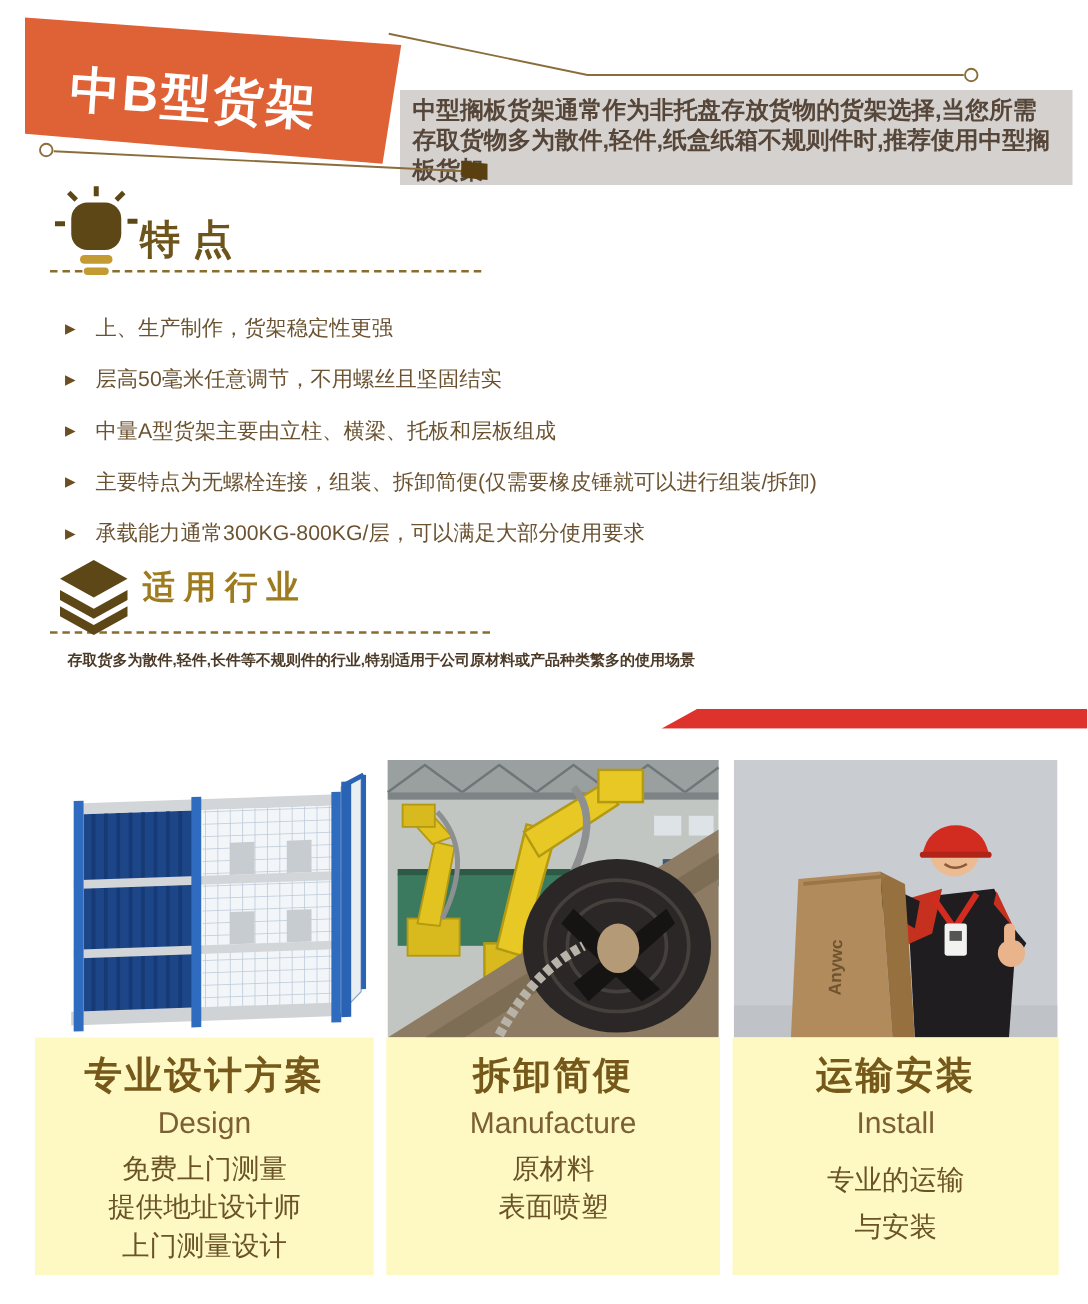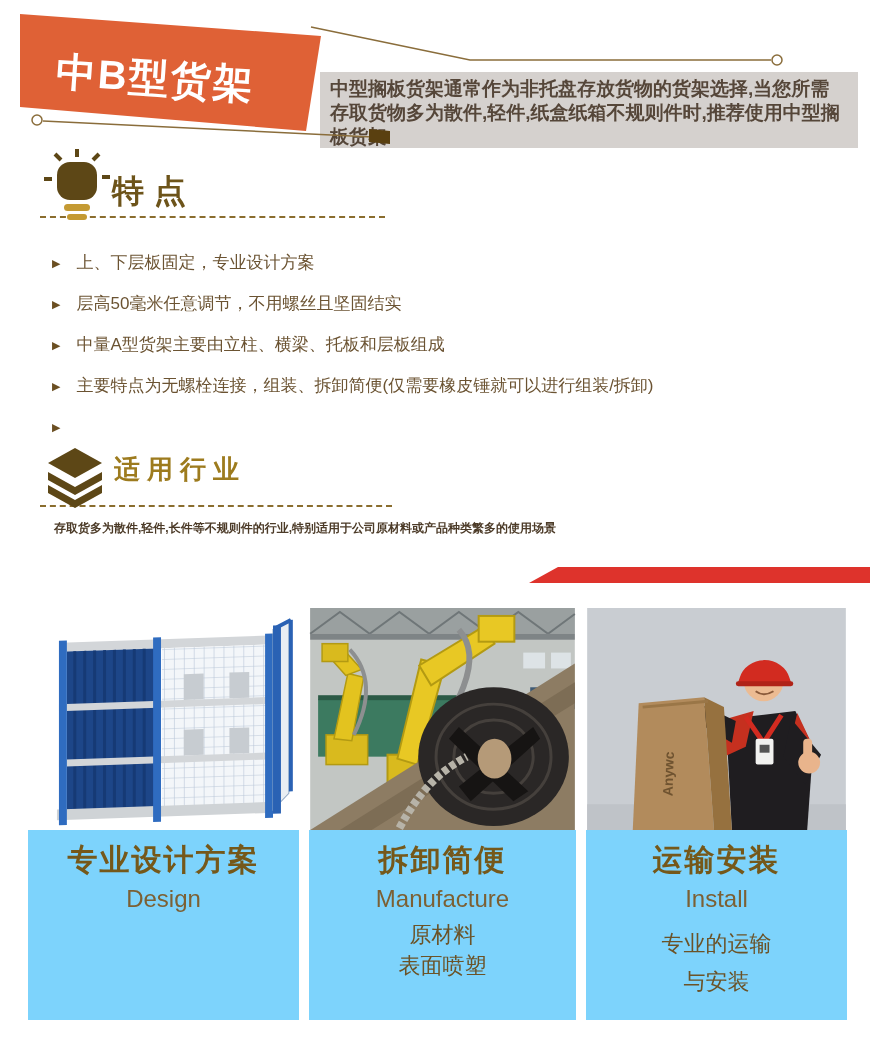--- a/index.html
+++ b/index.html
@@ -49,21 +49,21 @@
   }
 
   
   .card { position:absolute; top:608px; }
   .card .photo { display:block; width:100%; height:222px; }
   .card-1 { left:28px; width:271px; }
   .card-2 { left:309px; width:267px; }
   .card-3 { left:586px; width:261px; }
   .caption {
     position:absolute; left:0; top:222px; width:100%; height:190px;
-    background:#7dd3fc; text-align:center; padding-top:10px;
+    background:#fef9c3; text-align:center; padding-top:10px;
   }
   .caption h3 { font-size:30px; font-weight:bold; color:#75581a; letter-spacing:2px; }
   .caption .sub { font-size:24px; color:#7c6034; margin-top:4px; }
   .caption .body { margin-top:6px; }
   .caption .body div { font-size:22px; line-height:31px; color:#6b5328; }
   .card-3 .caption .body { margin-top:12px; }
   .card-3 .caption .body div { line-height:38px; }
 </style>
 </head>
 <body>
@@ -92,36 +92,37 @@
     <line x1="60" y1="31" x2="68" y2="31" stroke="#5d4716" stroke-width="4"></line>
     <rect x="22" y="58" width="26" height="7" rx="3.5" fill="#c49a33"></rect>
     <rect x="25" y="68" width="20" height="6" rx="3" fill="#c49a33"></rect>
   </svg>
   <div class="sec-title t-features">特点</div>
   <div class="dashed dash1"></div>
 
   <ul class="bullets">
     <li>
       <span class="tri">▶</span>
-      <span class="btxt">上、下层板固定，专业设计方案</span>
+      <span class="btxt">上、生产制作，货架稳定性更强</span>
     </li>
     <li>
       <span class="tri">▶</span>
       <span class="btxt">层高50毫米任意调节，不用螺丝且坚固结实</span>
     </li>
     <li>
       <span class="tri">▶</span>
       <span class="btxt">中量A型货架主要由立柱、横梁、托板和层板组成</span>
     </li>
     <li>
       <span class="tri">▶</span>
       <span class="btxt">主要特点为无螺栓连接，组装、拆卸简便(仅需要橡皮锤就可以进行组装/拆卸)</span>
     </li>
     <li>
       <span class="tri">▶</span>
+      <span class="btxt">承载能力通常300KG-800KG/层，可以满足大部分使用要求</span>
     </li>
   </ul>
 
   <svg class="sec-icon" style="left:46px; top:446px;" width="58" height="62" viewBox="0 0 58 62" aria-hidden="true">
     <polygon points="29,2 56,17 29,32 2,17" fill="#5d4716"></polygon>
     <polygon points="2,26 29,41 56,26 56,34 29,49 2,34" fill="#5d4716"></polygon>
     <polygon points="2,39 29,54 56,39 56,47 29,62 2,47" fill="#5d4716"></polygon>
   </svg>
   <div class="sec-title t-industries">适用行业</div>
   <div class="dashed dash2"></div>
@@ -154,20 +155,25 @@
         <rect x="119" y="18" width="8" height="186" fill="#2f6cc0"></rect>
         <rect x="232" y="18" width="8" height="186" fill="#2f6cc0"></rect>
         <polygon points="240,14 256,7 256,180 240,196" fill="#e9eef3" stroke="#8fa7c4" stroke-width="1"></polygon>
         <rect x="240" y="10" width="8" height="190" fill="#2a62b4"></rect>
         <path d="M244 12 L258 5 M258 5 V178" stroke="#2a62b4" stroke-width="4" fill="none"></path>
       </g>
     </svg>
     <div class="caption">
       <h3>专业设计方案</h3>
       <div class="sub">Design</div>
+      <div class="body">
+        <div>免费上门测量</div>
+        <div>提供地址设计师</div>
+        <div>上门测量设计</div>
+      </div>
     </div>
   </div>
 
   <div class="card card-2">
     <svg class="photo" viewBox="0 0 267 224" aria-hidden="true">
       <rect width="267" height="224" fill="#c2c6c3"></rect>
       <rect x="0" y="0" width="267" height="26" fill="#9aa0a0"></rect>
       <path d="M0 26 L30 4 L60 26 L90 4 L120 26 L150 4 L180 26 L210 4 L240 26 L267 6" stroke="#6f7678" stroke-width="2" fill="none"></path>
       <rect x="0" y="26" width="267" height="6" fill="#7e8486"></rect>
       <rect x="215" y="45" width="22" height="16" fill="#dde3e6"></rect>

